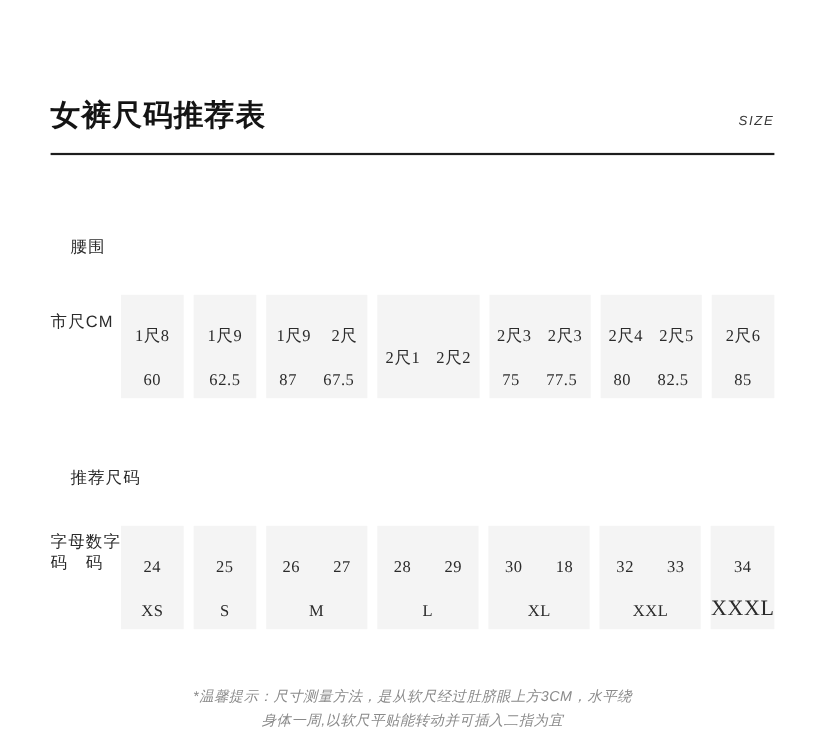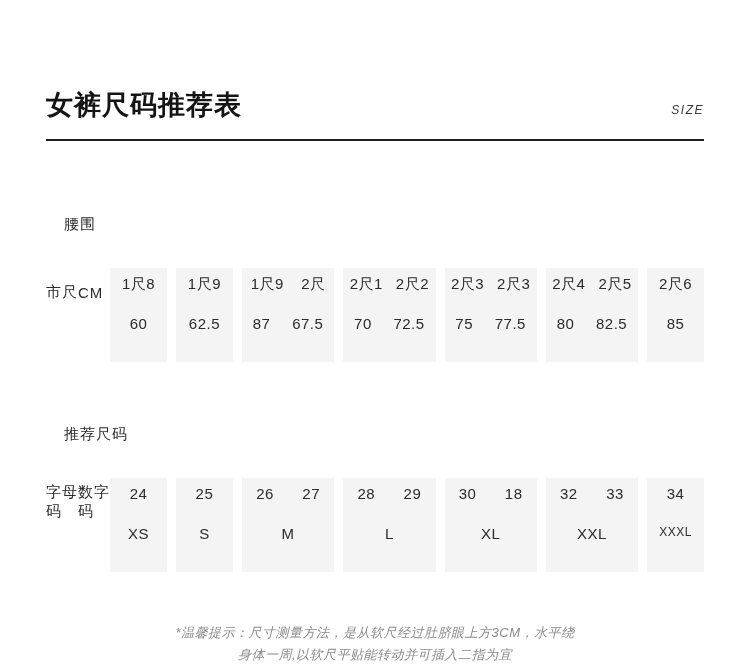--- a/index.html
+++ b/index.html
@@ -90,33 +90,34 @@
     background: #f4f4f4;
     display: flex;
     flex-direction: column;
     justify-content: center;
     padding: 7px 0;
   }
   .group.w1 { flex: 1 1 0; }
   .group.w2 { flex: 1.62 1 0; }
   .group .line {
     display: flex;
-    align-items: flex-start;
+    align-items: flex-end;
     justify-content: space-around;
     height: 40px;
+    font-family: Liberation Serif, serif;
   }
   .group .val {
     font-size: 15px;
     color: #2b2b2b;
     text-align: center;
     letter-spacing: 0.5px;
     white-space: nowrap;
   }
   .group .val.small {
-    font-size: 12px;
+    font-size: 20px;
   }
   .footnote {
     position: absolute;
     left: 0;
     width: 750px;
     text-align: center;
     font-size: 13px;
     color: #8a8a8a;
     line-height: 22px;
     letter-spacing: 0.5px;
@@ -171,24 +172,20 @@
           <span class="val">87</span>
           <span class="val">67.5</span>
         </div>
       </div>
 
       <div class="group w2">
         <div class="line">
           <span class="val">2尺1</span>
           <span class="val">2尺2</span>
         </div>
-        <div class="line">
-          <span class="val">70</span>
-          <span class="val">72.5</span>
-        </div>
       </div>
 
       <div class="group w2">
         <div class="line">
           <span class="val">2尺3</span>
           <span class="val">2尺3</span>
         </div>
         <div class="line">
           <span class="val">75</span>
           <span class="val">77.5</span>

